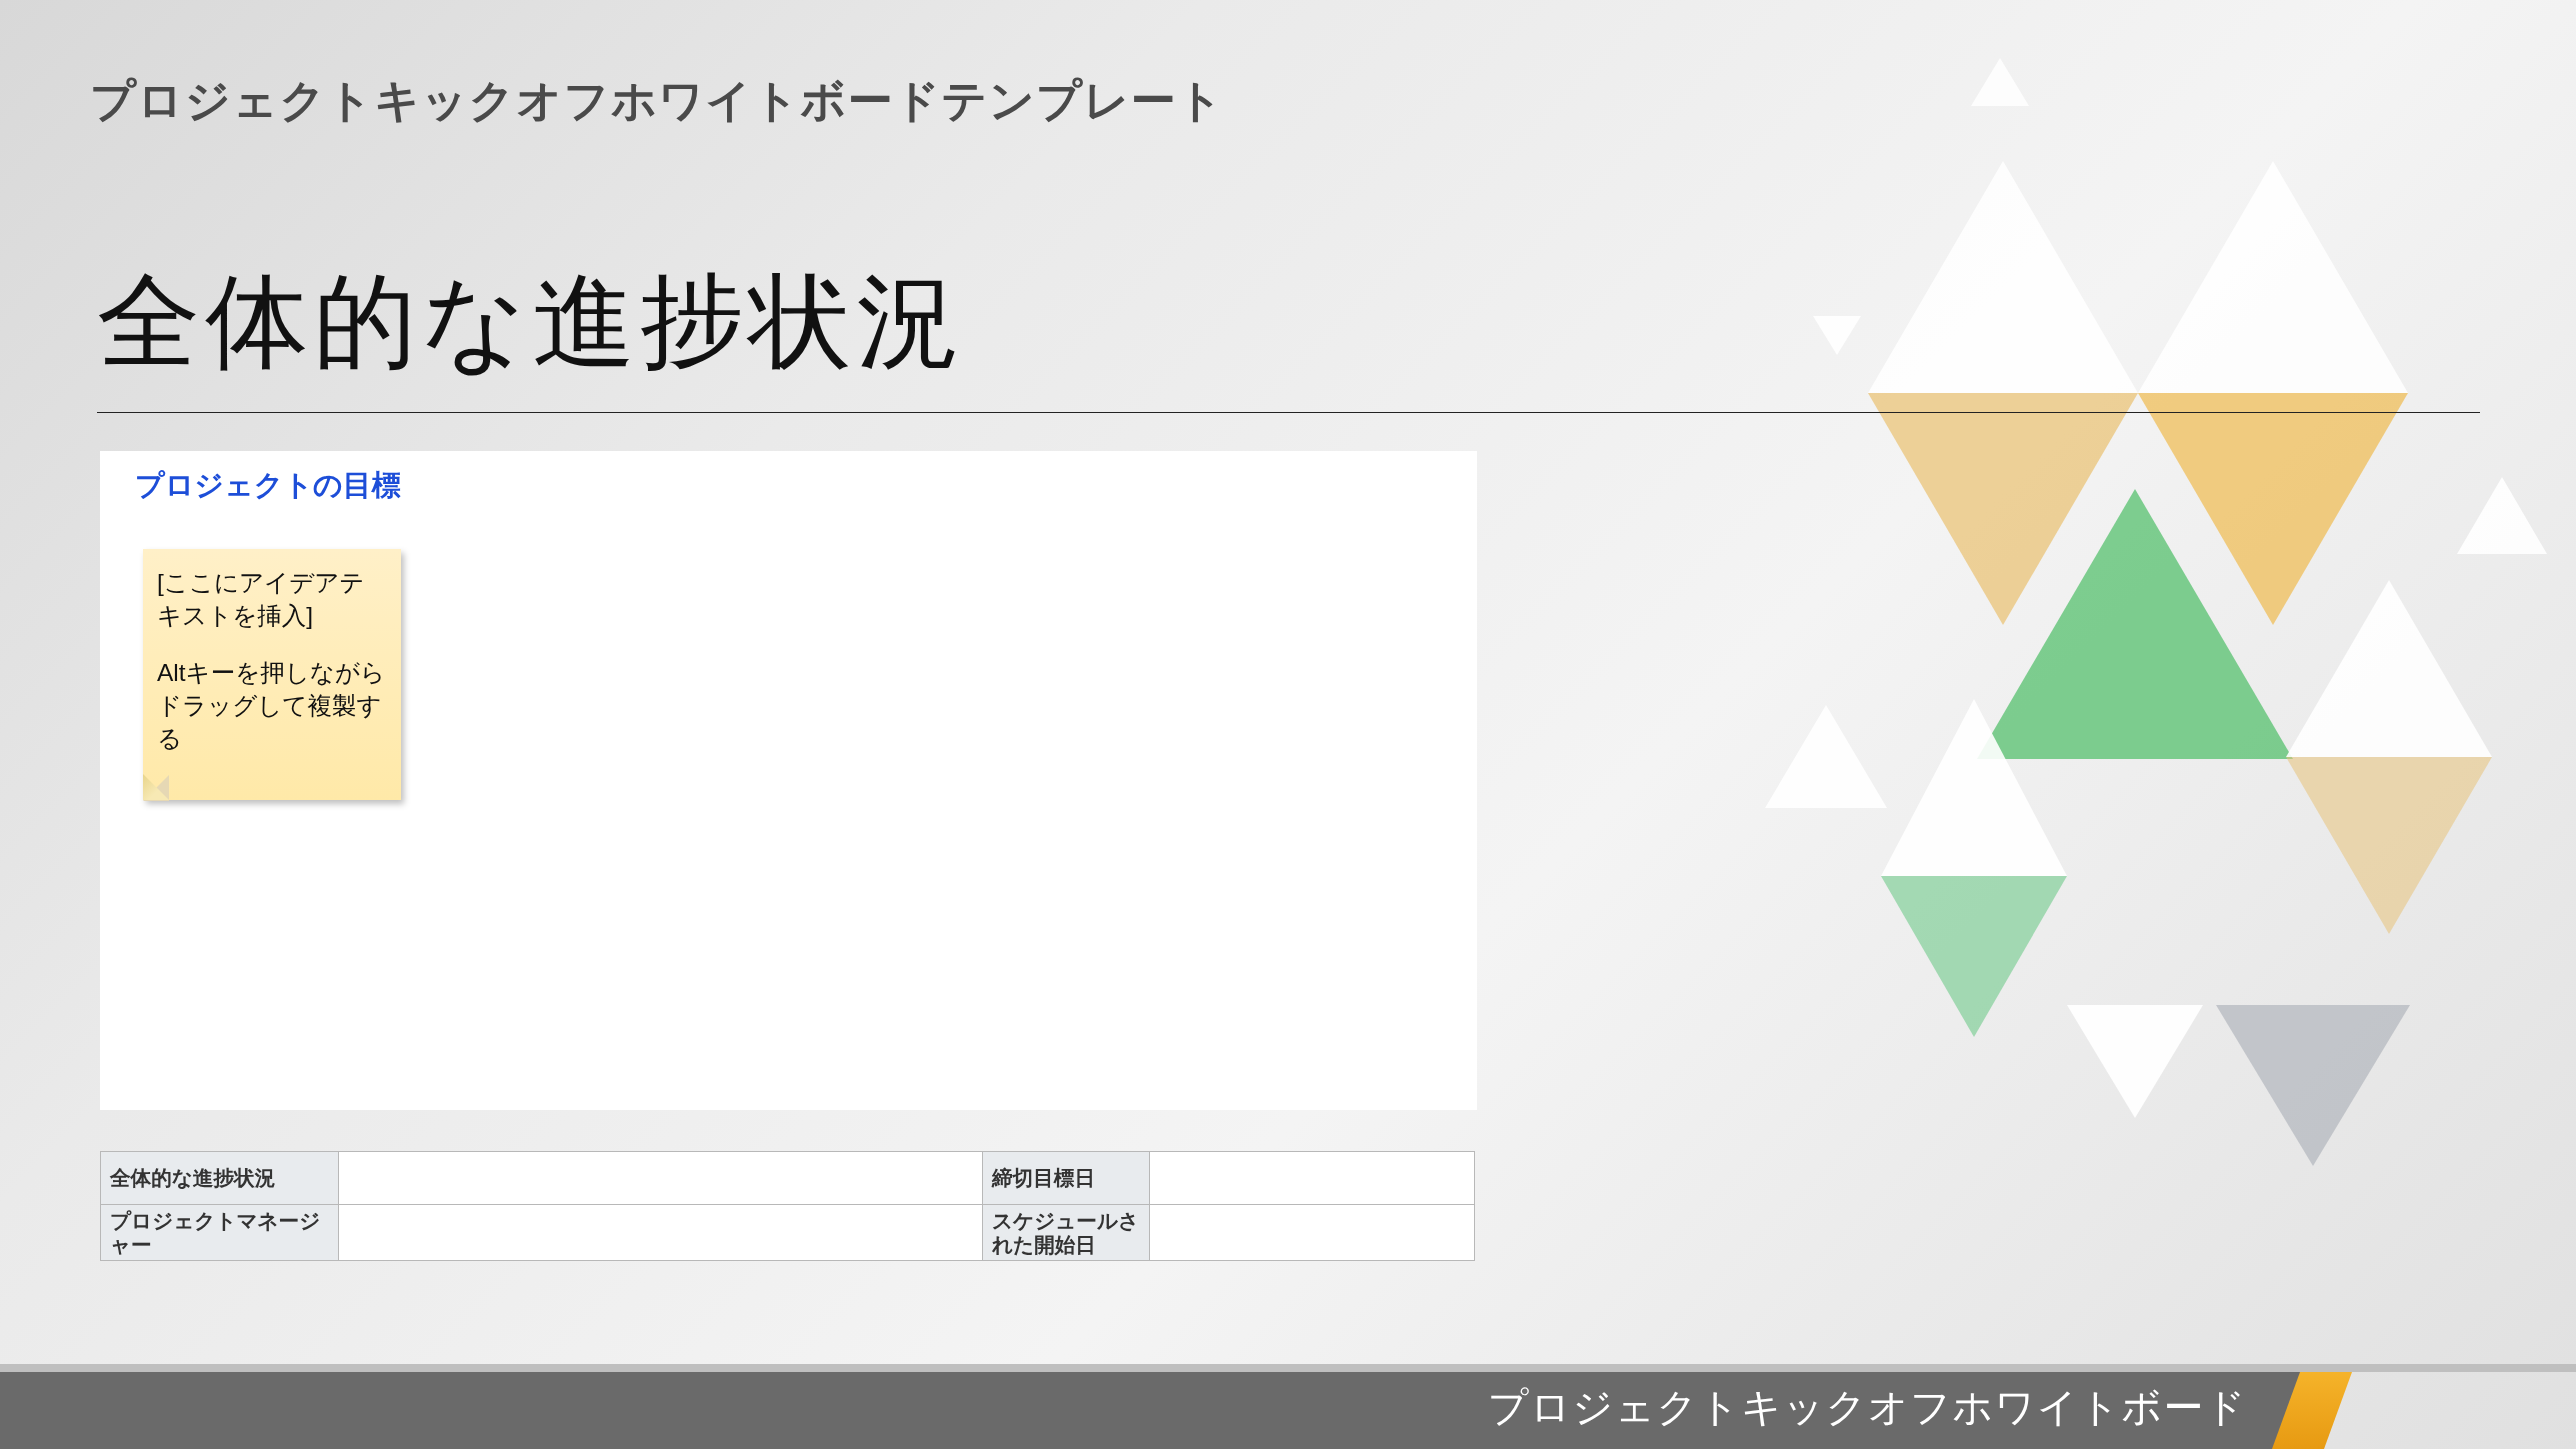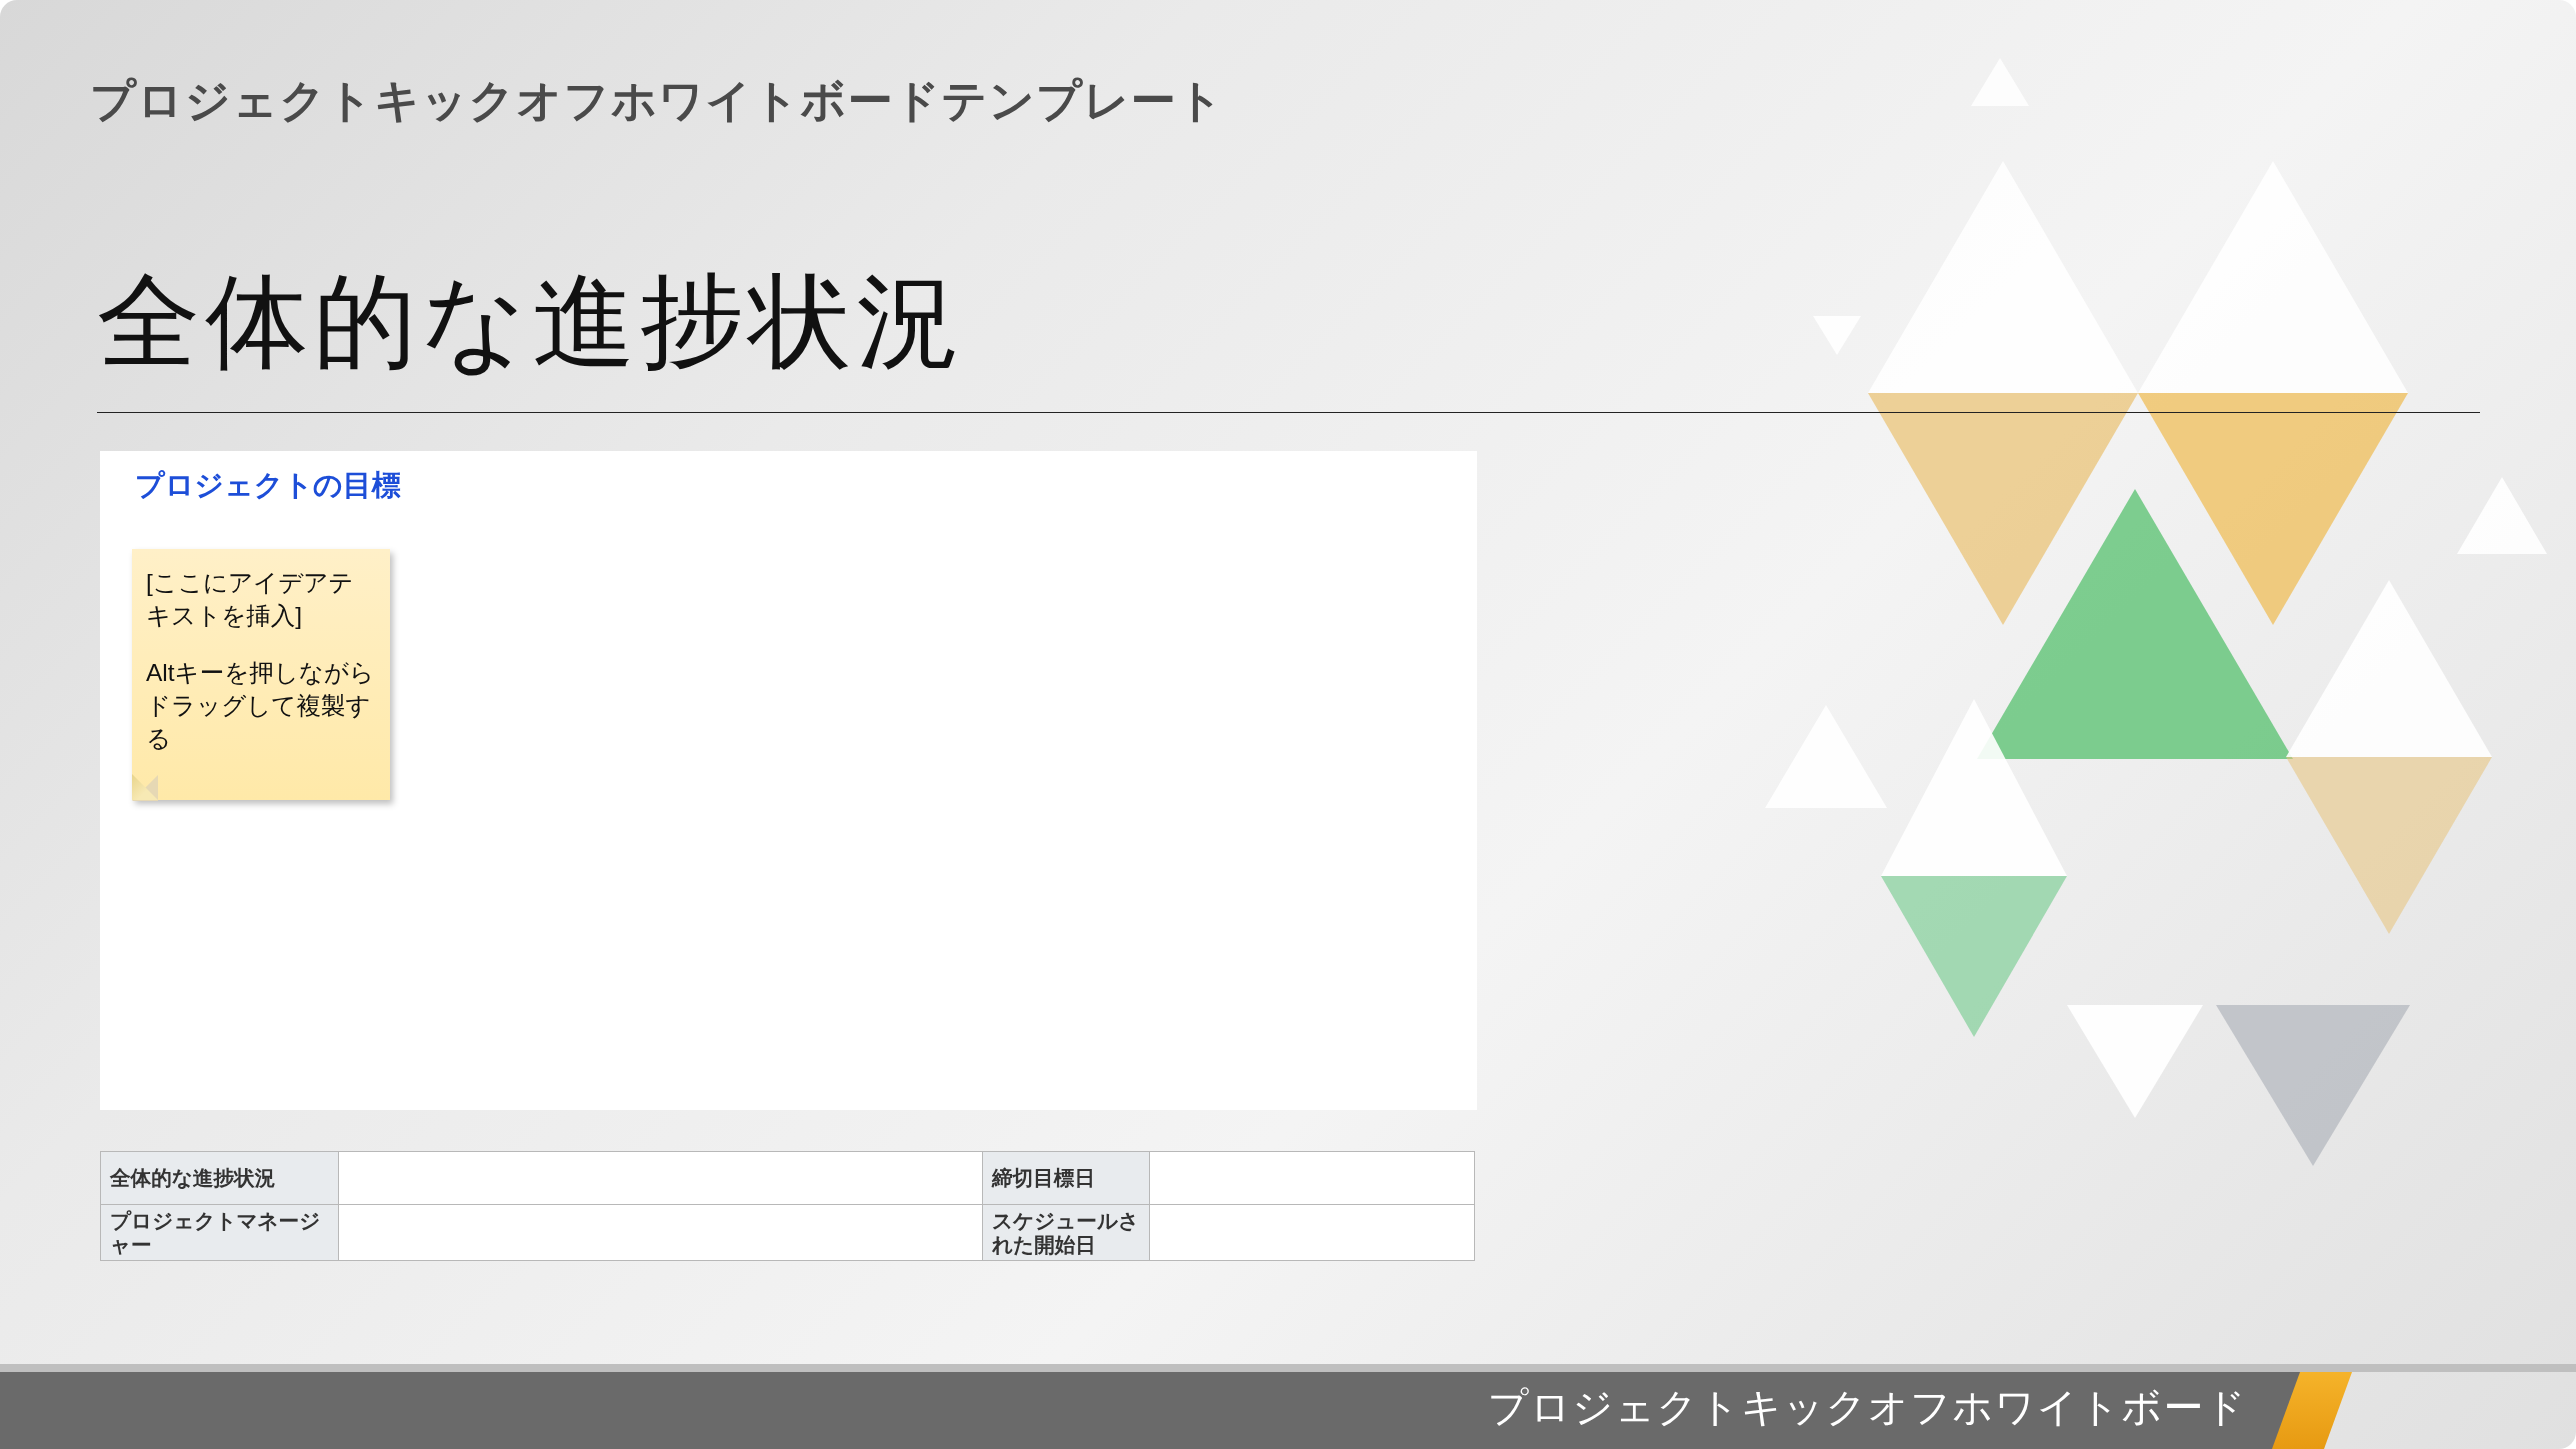--- a/index.html
+++ b/index.html
@@ -1,24 +1,24 @@
 <!DOCTYPE html>
 <html style="font-size:10.3px"><head>
 <meta charset="utf-8">
 <style>
   html,body{margin:0;padding:0;width:2576px;height:1449px;font-family:"Yu Gothic","Hiragino Kaku Gothic ProN","Meiryo",sans-serif;overflow:hidden;}
-  .slide{position:relative;width:2576px;height:1449px;background:linear-gradient(135deg,#d8d8d8 0%,#eaeaea 30%,#f4f4f4 60%,#e0e0e0 100%);border-radius:17px;}
+  .slide{position:relative;width:2576px;height:1449px;background:linear-gradient(135deg,#d8d8d8 0%,#eaeaea 30%,#f4f4f4 60%,#e0e0e0 100%);}
   .deco{position:absolute;top:0;right:0;width:1159px;height:1352px;pointer-events:none;}
   .tri{position:absolute;width:0;height:0;border-style:solid;}
   .header-title{position:absolute;left:90px;top:71px;font-size:45px;font-weight:700;color:#4a4a4a;letter-spacing:1.3px;}
   .project-name{position:absolute;left:97px;top:254px;font-size:103px;font-weight:400;color:#111;letter-spacing:5.2px;}
   .rule{position:absolute;left:97px;top:412px;width:2383px;height:0;border-top:1.9px solid #222;}
   .goal-panel{position:absolute;left:100px;top:451px;width:1375px;height:657px;background:#fff;border:0.6px solid #fff;}
   .goal-title{position:absolute;left:18px;top:14px;font-size:29px;font-weight:700;color:#1d4ed8;margin-left:16px;}
-  .sticky{position:absolute;left:31px;top:97px;width:258px;height:251px;background:linear-gradient(180deg,#fff0c8 0%,#ffe9a8 100%);box-shadow:2.6px 3.9px 6.4px rgba(0,0,0,.25);padding:16.7px 14px 14px 14px;box-sizing:border-box;font-size:24.5px;line-height:1.35;color:#111;}
+  .sticky{position:absolute;left:42px;top:97px;width:258px;height:251px;background:linear-gradient(180deg,#fff0c8 0%,#ffe9a8 100%);box-shadow:2.6px 3.9px 6.4px rgba(0,0,0,.25);padding:16.7px 14px 14px 14px;box-sizing:border-box;font-size:24.5px;line-height:1.35;color:#111;}
   .sticky:before{content:"";position:absolute;left:0;bottom:-0.6px;width:0;height:0;border-style:solid;border-width:0 0 26px 26px;border-color:transparent transparent #fff0c8 transparent;filter:brightness(.9);}
   .sticky:after{content:"";position:absolute;left:0;bottom:0;width:26px;height:26px;background:linear-gradient(135deg,#e8d48a 0%,#f7e9b4 60%);clip-path:polygon(0 0,100% 100%,0 100%);}
   .sticky .line1{display:block;}
   .sticky .gap{display:block;height:24.5px;}
   .sticky .line2{display:block;}
   .info-table{position:absolute;left:100px;top:1151px;width:1375px;border-collapse:collapse;table-layout:fixed;}
   .info-table col.label{width:238px;}
   .info-table col.val1{width:644px;}
   .info-table col.label2{width:167px;}
   .info-table col.val2{width:325px;}

